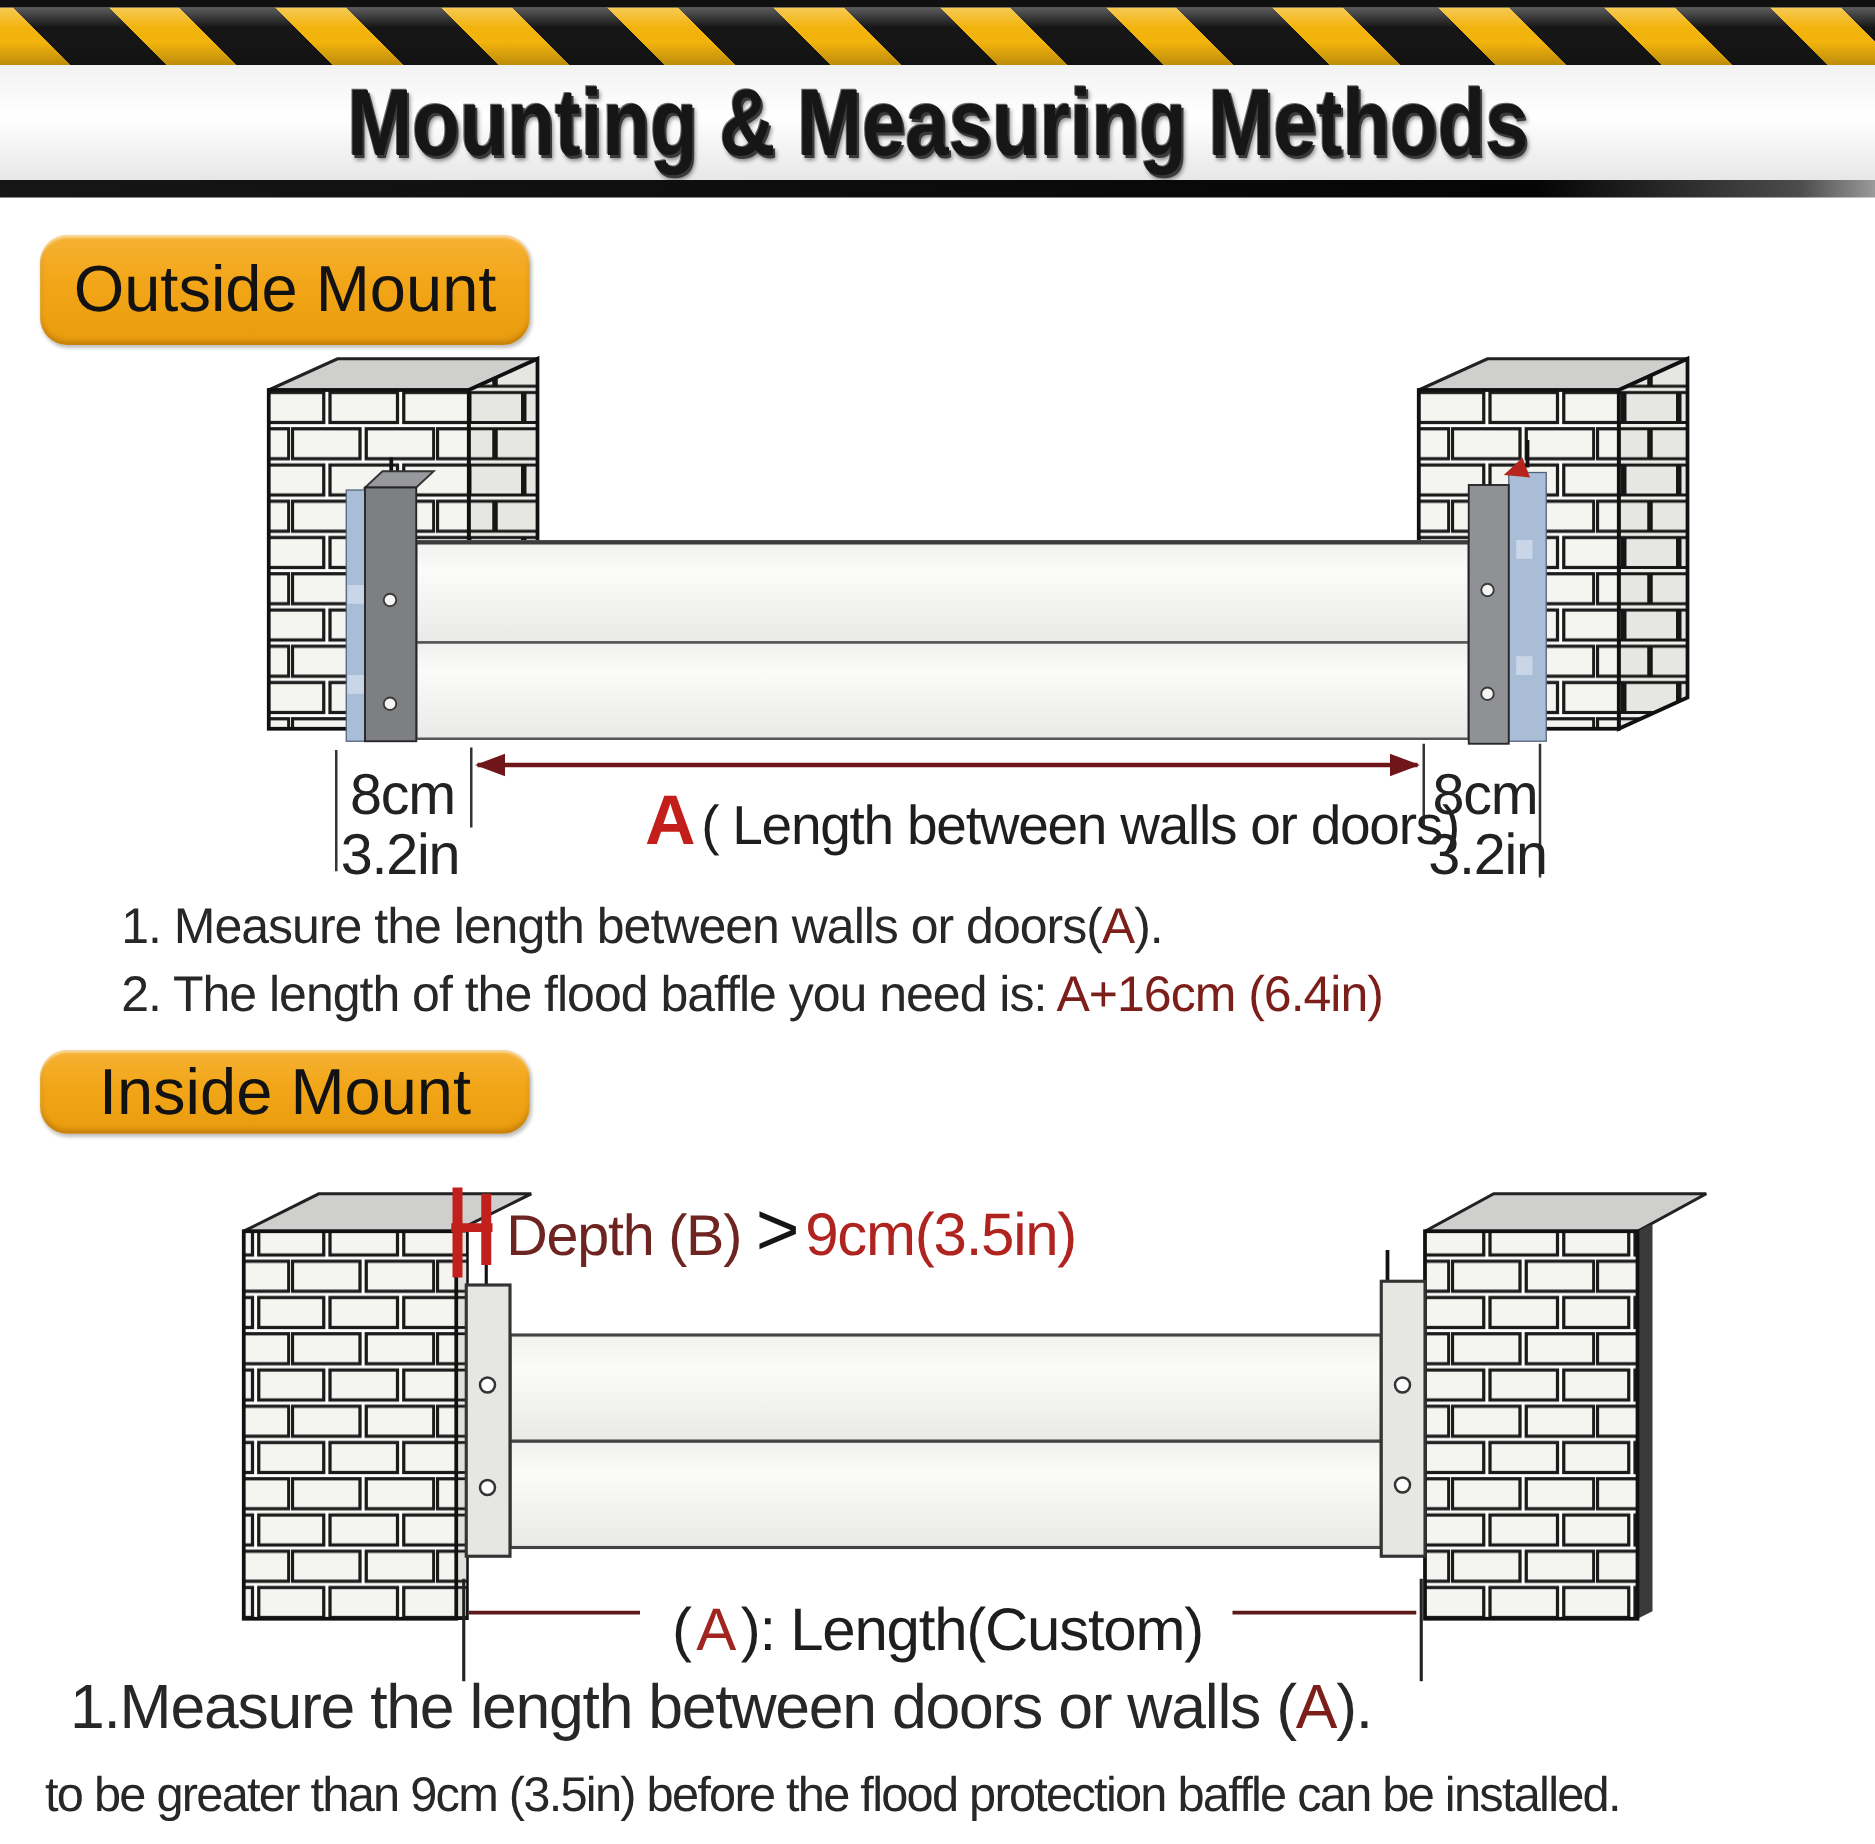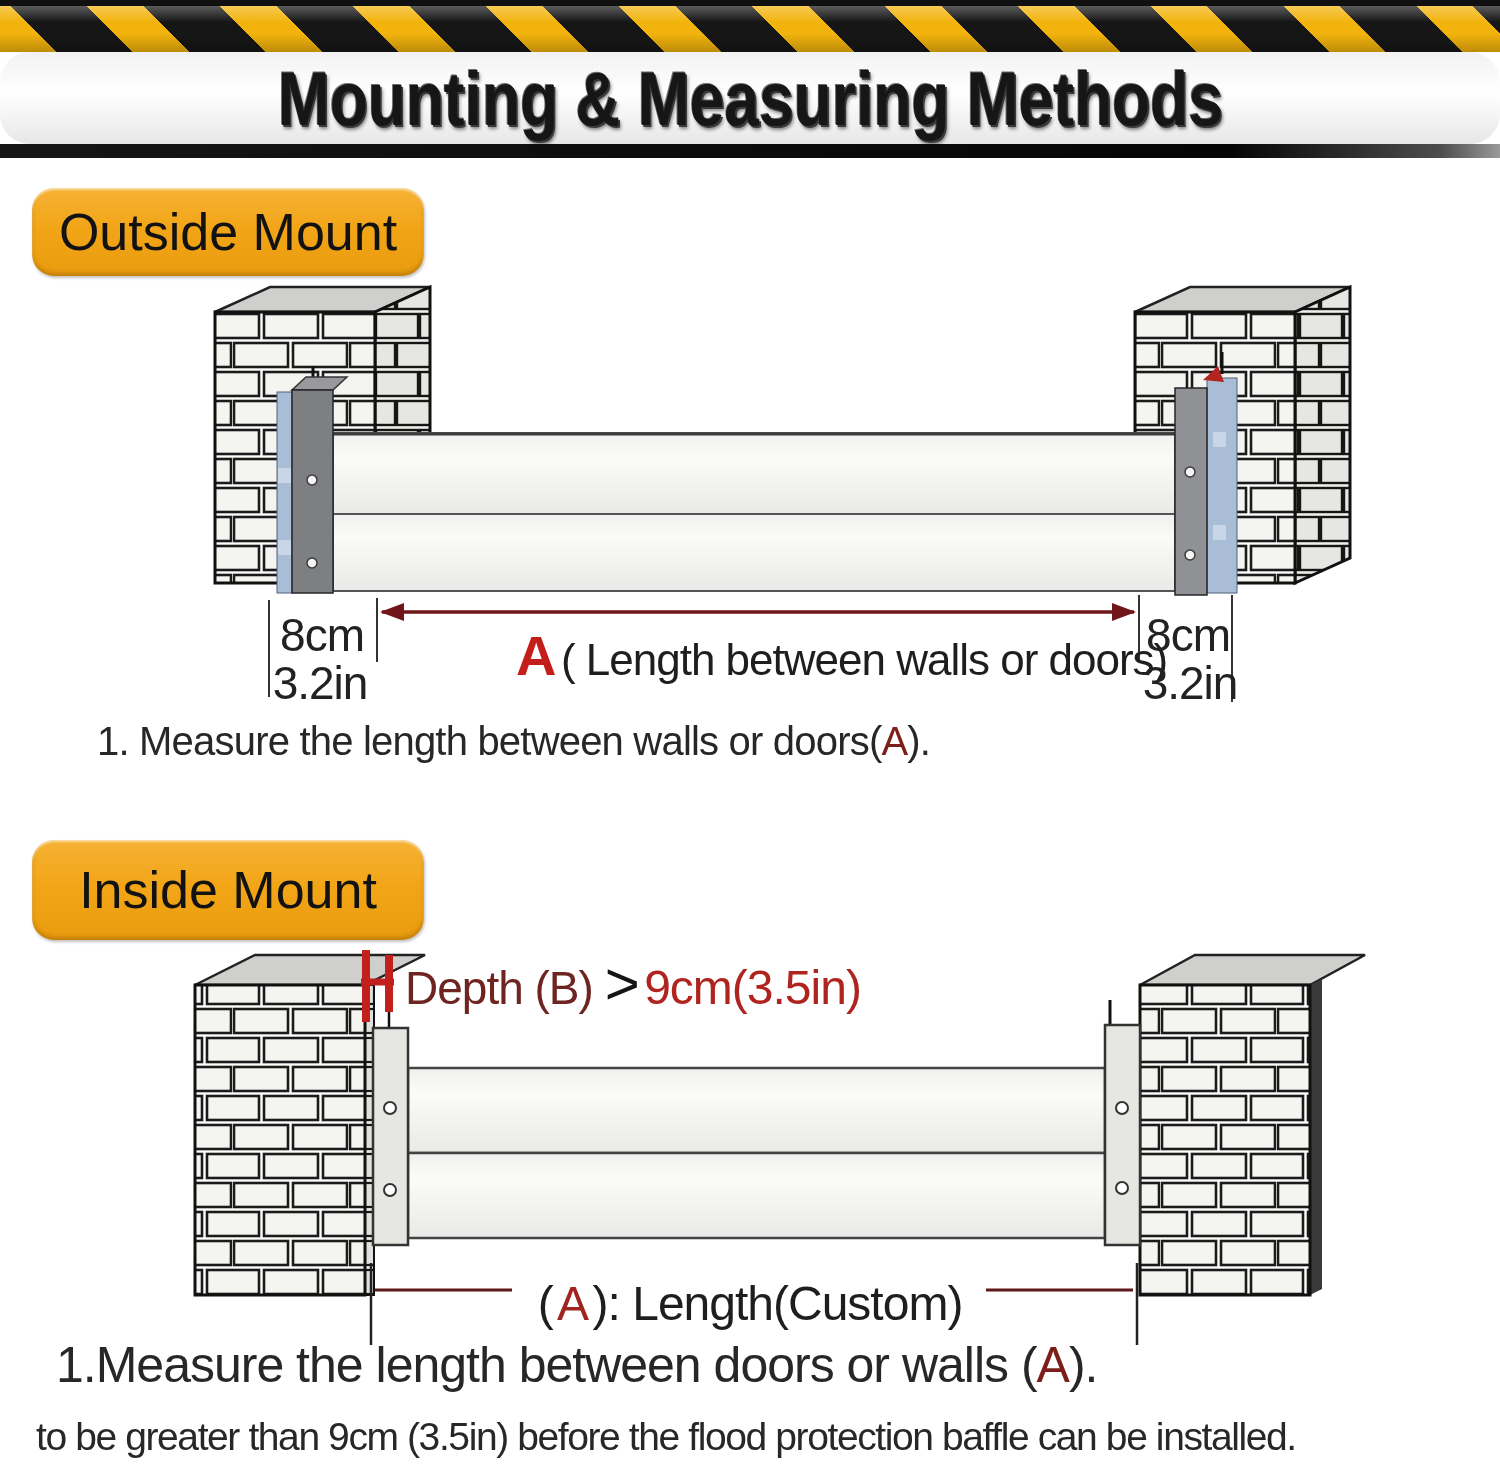--- a/index.html
+++ b/index.html
@@ -12,41 +12,41 @@
     position:absolute;left:0;top:0;width:1500px;height:52px;
     background-image:
       linear-gradient(180deg, rgba(255,255,255,.30) 0%, rgba(255,255,255,0) 35%, rgba(0,0,0,0) 60%, rgba(0,0,0,.22) 100%),
       repeating-linear-gradient(45deg, #f2b30c 0 40px, #161616 40px 94px);
     border-top:6px solid #101010;
     box-sizing:border-box;
   }
   .title-band{
     position:absolute;left:0;top:52px;width:1500px;height:92px;
     background:linear-gradient(180deg,#f2f2f2 0%,#ffffff 45%,#e7e7e7 100%);
-    display:flex;align-items:center;justify-content:center;border-radius:30px;
+    display:flex;align-items:center;justify-content:center;
   }
   .title-band h1{
     margin:0;font-size:76px;font-weight:bold;color:#161616;letter-spacing:0px;
     transform:scaleX(.82);transform-origin:center;white-space:nowrap;
     text-shadow:2px 2px 0 #3a3a3a, 3px 4px 4px rgba(0,0,0,.45), -1px -1px 0 #6e6e6e;
   }
   .header-rule{
     position:absolute;left:0;top:144px;width:1500px;height:14px;
     background:linear-gradient(90deg,#161616 0%,#050505 82%,#4c4c4c 96%,#9a9a9a 100%);
   }
   
   .badge{
     position:absolute;left:32px;width:392px;height:88px;border-radius:22px;
     background:linear-gradient(180deg,#f6b235 0%,#f2a517 45%,#e99c0d 100%);
     box-shadow:inset 0 2px 2px rgba(255,255,255,.55), inset 0 -3px 4px rgba(120,70,0,.35), 1px 2px 3px rgba(0,0,0,.25);
     display:flex;align-items:center;justify-content:center;
   }
   .badge span{font-size:52px;color:#121212;letter-spacing:0;white-space:nowrap;}
   .badge-outside{top:188px;}
-  .badge-inside{top:840px;height:100px;}
+  .badge-inside{top:840px;height:67px;}
   
   .diagram{position:absolute;left:0;}
   .diagram-outside{top:282px;width:1500px;height:435px;}
   .diagram-inside{top:948px;width:1500px;height:400px;}
   .diagram text{font-family:"Liberation Sans",sans-serif;}
   
   .steps{position:absolute;left:0;width:1292px;color:#272727;}
   .steps p{margin:0;white-space:nowrap;}
   .steps .red{color:#7c1f1a;}
   .steps-outside{top:714px;}
@@ -153,20 +153,21 @@
         <tspan font-size="56" font-weight="bold" fill="#c41e1a">A</tspan>
         <tspan font-size="44" letter-spacing="-1" fill="#1e1e1e">( Length between walls or doors)</tspan>
       </text>
       <text x="1188" y="369" text-anchor="middle" font-size="46" letter-spacing="-1" fill="#222">8cm</text>
       <text x="1190" y="417" text-anchor="middle" font-size="46" letter-spacing="-1" fill="#222">3.2in</text>
     </g>
   </svg>
 
   <div class="steps steps-outside">
     <p><span>1. Measure the length between walls or doors(</span><span class="red">A</span><span>).</span></p>
+    <p><span>2. The length of the flood baffle you need is: </span><span class="red">A+16cm (6.4in)</span></p>
   </div>
 
   <div class="badge badge-inside">
     <span>Inside Mount</span>
   </div>
 
   <svg class="diagram diagram-inside" viewBox="0 0 1500 400" xmlns="http://www.w3.org/2000/svg">
     <defs>
       <pattern id="brickB" width="116" height="58" patternUnits="userSpaceOnUse">
         <rect width="116" height="58" fill="#fdfdfc"></rect>

